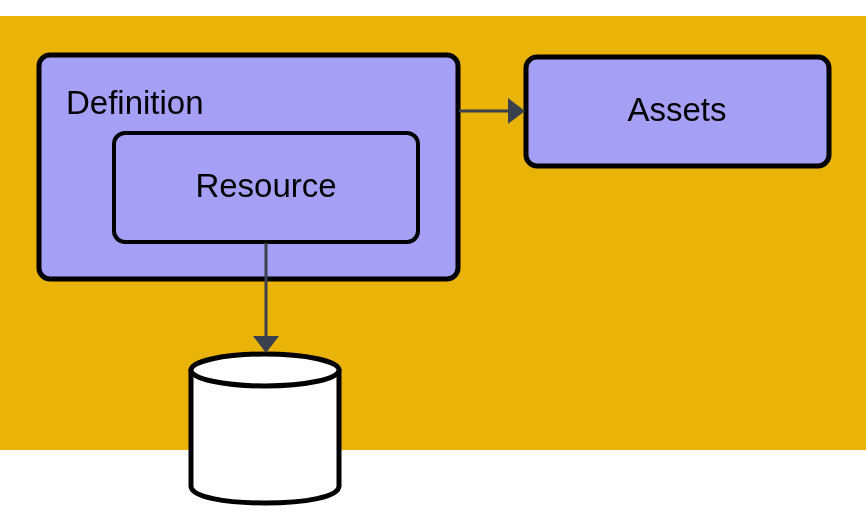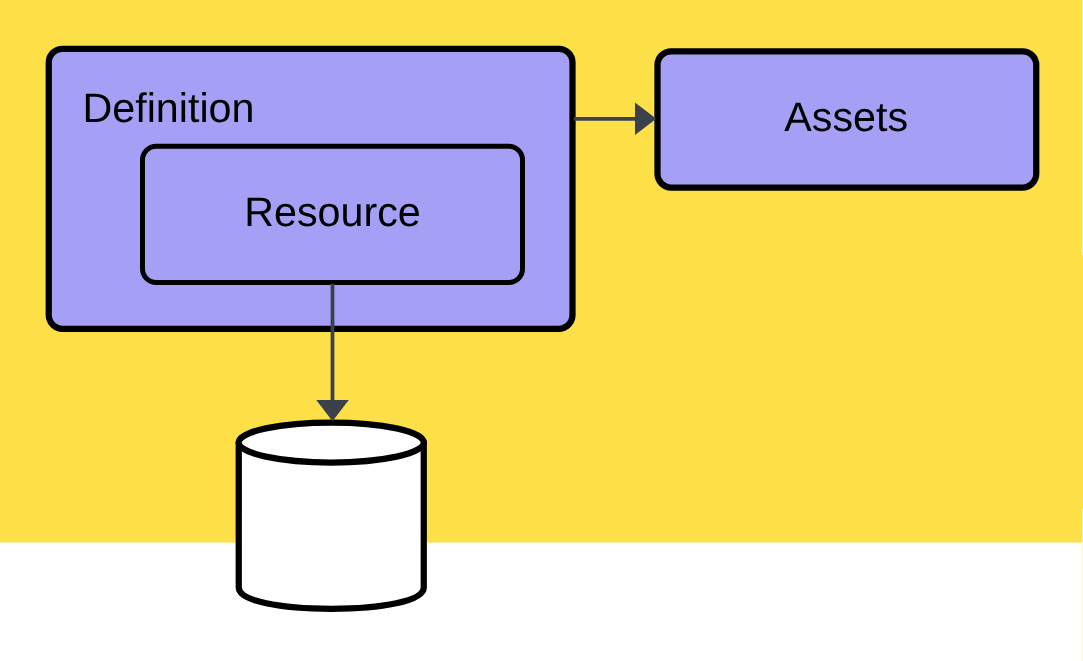--- a/index.html
+++ b/index.html
@@ -11,21 +11,22 @@
   body {
     width: 866px;
     height: 529px;
     overflow: hidden;
     font-family: "Liberation Sans", "DejaVu Sans", sans-serif;
   }
   #diagram-canvas {
     position: relative;
     width: 866px;
     height: 434px;
-    background: #fde047;
+    background: #eab308;
+    margin-top: 16px;
   }
   #diagram-svg {
     position: absolute;
     top: 0;
     left: 0;
     width: 866px;
     height: 529px;
     display: block;
   }
   .node-label {

